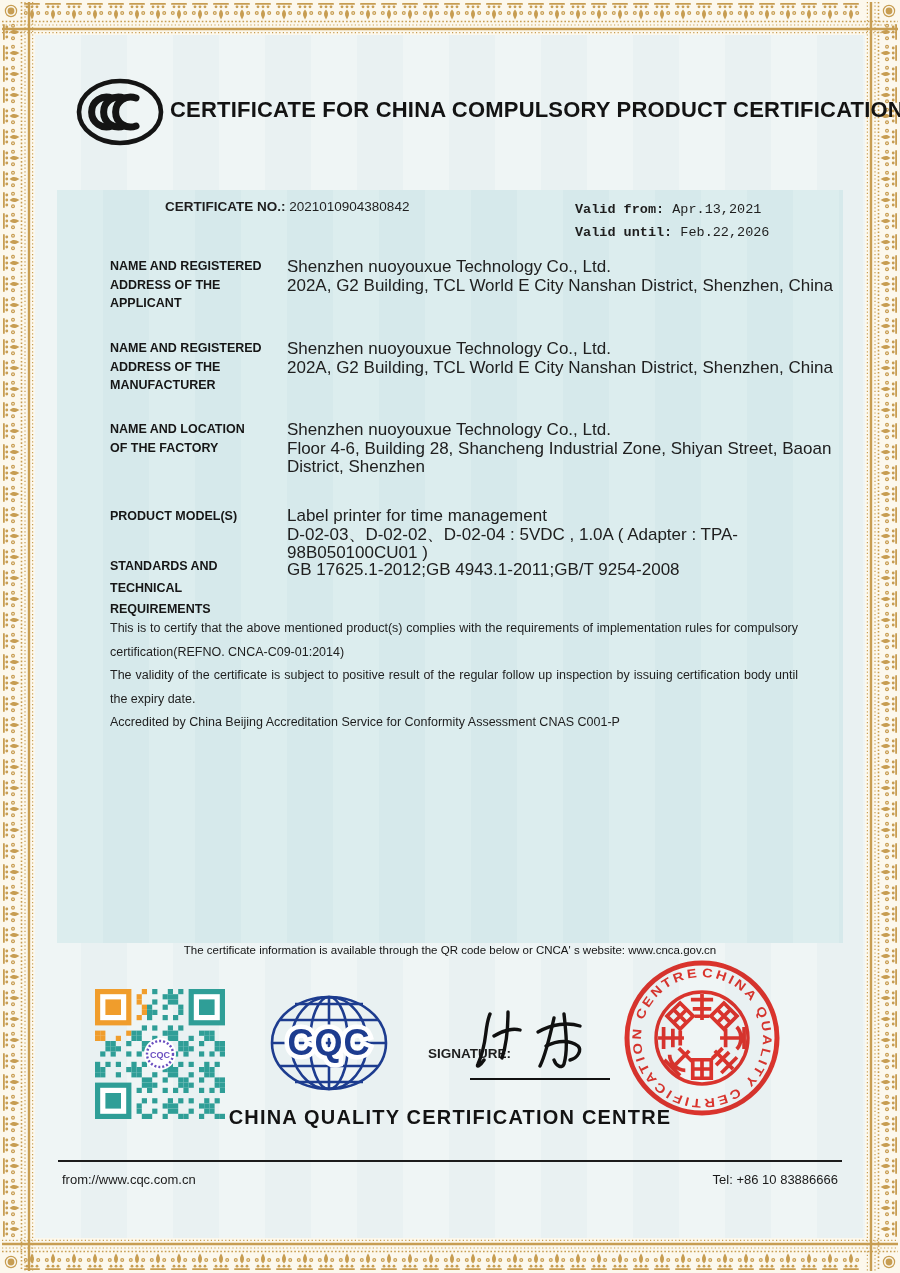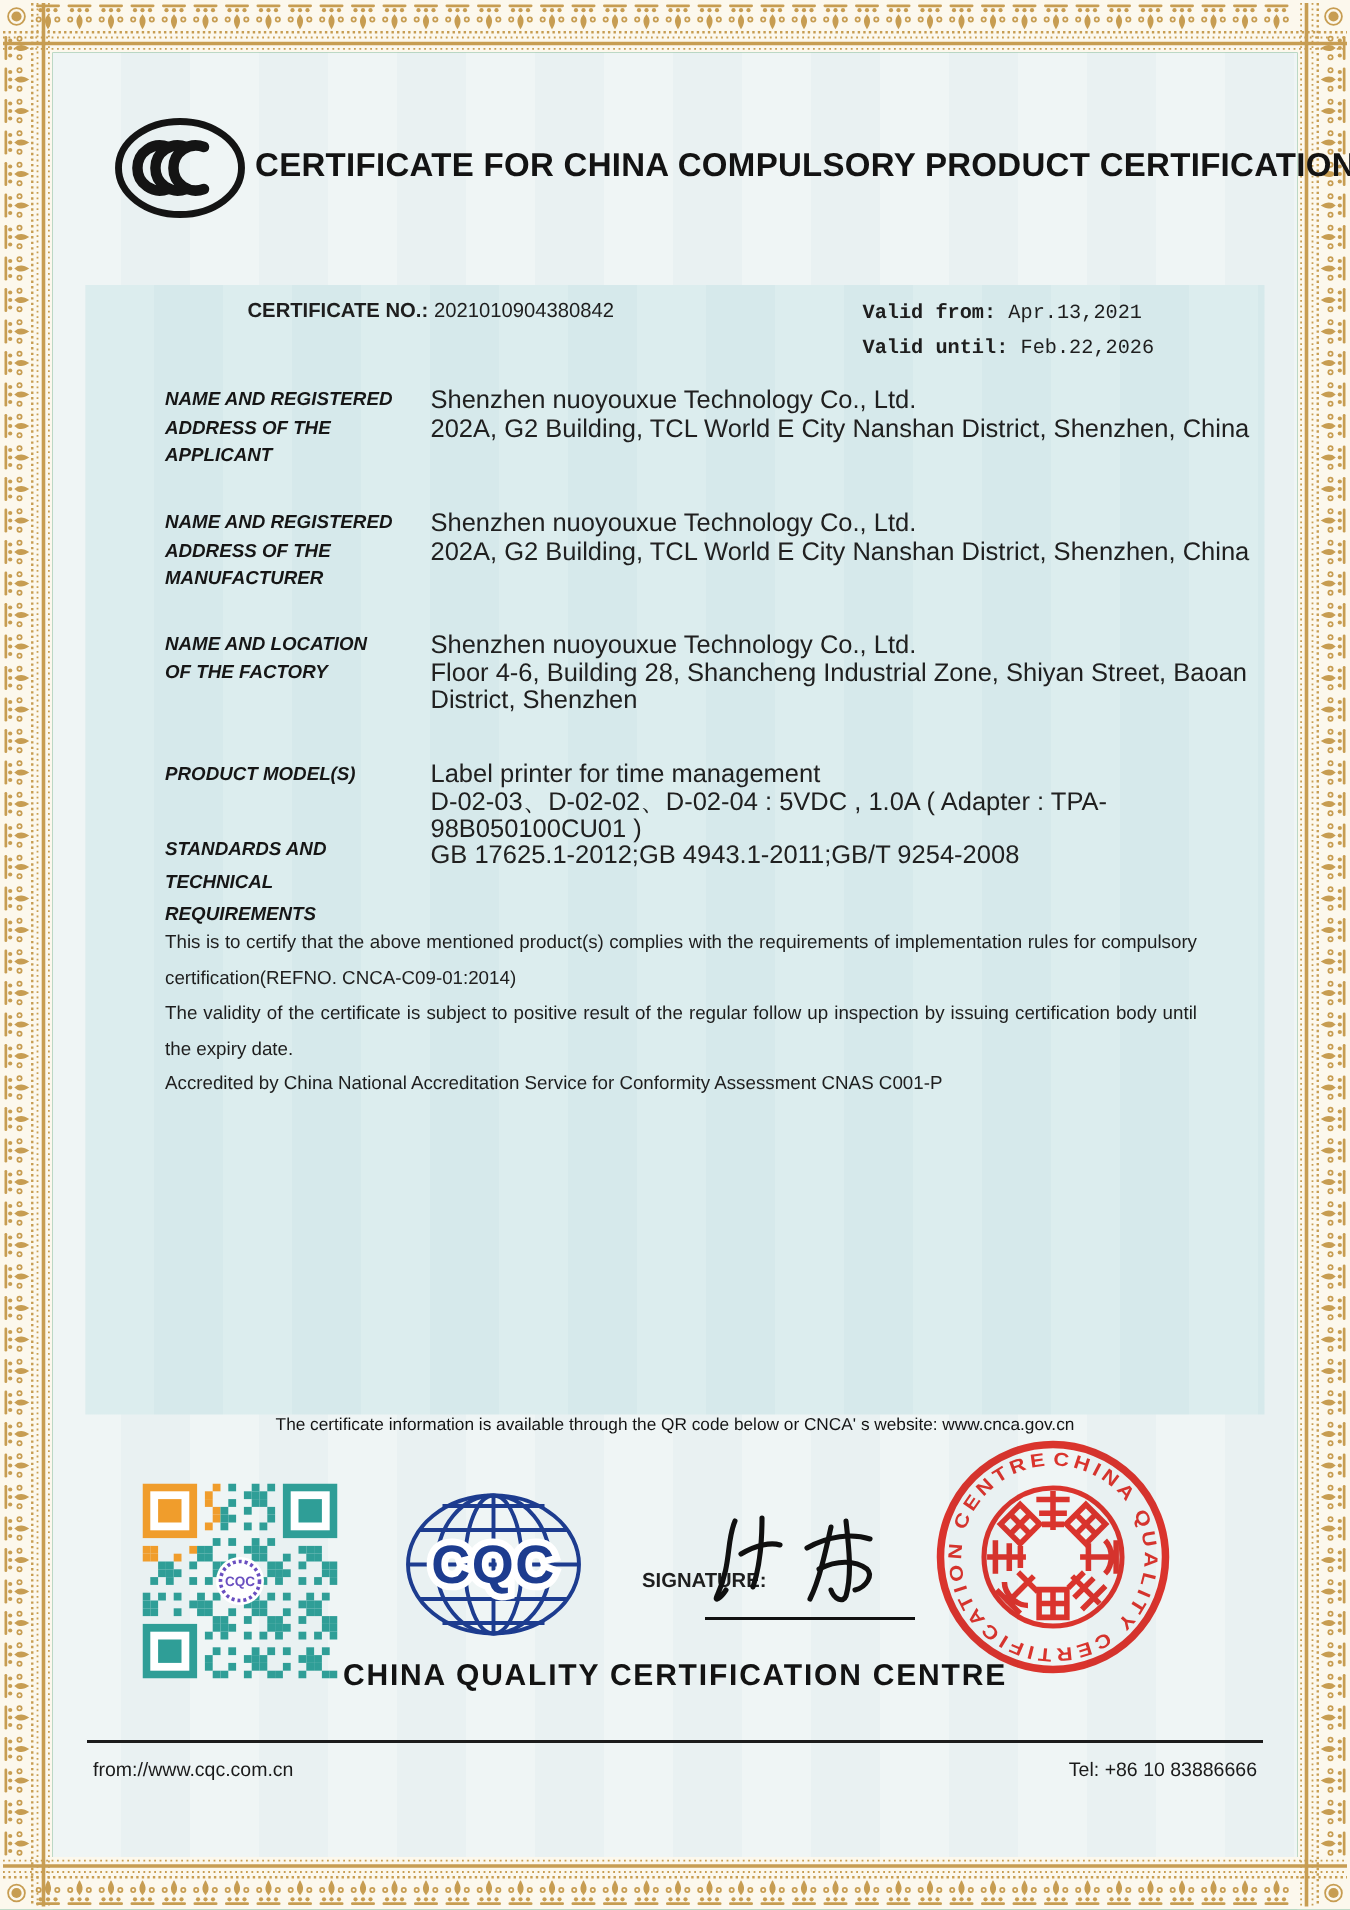--- a/index.html
+++ b/index.html
@@ -1,30 +1,30 @@
 <!DOCTYPE html>
 <html><head>
 <meta charset="utf-8">
 <style>
   html,body{margin:0;padding:0;background:#ffffff;}
-  #page{position:relative;width:900px;height:1273px;background:#15803d;overflow:hidden;
+  #page{position:relative;width:900px;height:1273px;background:#ef4444;overflow:hidden;
         font-family:"Liberation Sans","DejaVu Sans",sans-serif;color:#1e1e1e;}
   #frame{position:absolute;left:0;top:0;z-index:0;}
   #inner-bg{position:absolute;left:35px;top:35px;right:35px;bottom:35px;z-index:1;
         background:repeating-linear-gradient(90deg,#eff5f5 0 46px,#e9f1f2 46px 92px);}
   #panel{position:absolute;left:57px;top:190px;width:786px;height:753px;z-index:2;
         background:repeating-linear-gradient(90deg,#dcedee 0 46px,#d6e9eb 46px 92px);}
   .abs{position:absolute;z-index:3;}
   .b{font-weight:bold;}
   .ml{white-space:pre-line;}
   #title{left:170px;right:64px;top:97px;text-align:center;font-size:22px;font-weight:bold;
          color:#131313;letter-spacing:.2px;white-space:nowrap;}
   .certno{font-size:13.5px;}
   .validcol{line-height:23px;font-size:13.5px;font-family:Liberation Mono, monospace;}
-  .field-label{left:110px;width:172px;font-size:12.5px;font-weight:bold;line-height:18.5px;color:#161616;font-style:italic;}
+  .field-label{left:110px;width:172px;font-size:12.5px;font-weight:bold;line-height:18.5px;color:#161616;}
   .field-value{left:287px;width:566px;font-size:17px;line-height:18.5px;color:#202020;}
   .lh21{line-height:21.5px;}
   #paras{left:110px;width:688px;top:617px;font-size:12.5px;line-height:23.5px;text-align:justify;}
   #paras p{margin:0;}
   #qr-note{left:35px;right:35px;top:944px;text-align:center;font-size:11.5px;color:#141414;}
   #sig-label{left:428px;top:1046px;font-size:13.5px;font-weight:bold;}
   #sig-line{left:470px;top:1078px;width:140px;height:2px;background:#111;}
   #centre-name{left:35px;right:35px;top:1106px;text-align:center;font-size:20px;font-weight:bold;
                letter-spacing:1.2px;color:#131313;}
   #rule{left:58px;right:58px;top:1160px;height:2px;background:#1c1c1c;}
@@ -327,21 +327,21 @@
   <div class="abs field-value ml" style="top:507px;">Label printer for time management
 D-02-03、D-02-02、D-02-04 : 5VDC , 1.0A ( Adapter : TPA-98B050100CU01 )</div>
 
   <div class="abs field-label ml lh21" style="top:556px;">STANDARDS AND
 TECHNICAL REQUIREMENTS</div>
   <div class="abs field-value ml" style="top:561px;">GB 17625.1-2012;GB 4943.1-2011;GB/T 9254-2008</div>
 
   <div class="abs" id="paras">
     <p>This is to certify that the above mentioned product(s) complies with the requirements of implementation rules for compulsory certification(REFNO. CNCA-C09-01:2014)</p>
     <p>The validity of the certificate is subject to positive result of the regular follow up inspection by issuing certification body until the expiry date.</p>
-    <p>Accredited by China National Accreditation Service for Conformity Assessment CNAS C001-P</p>
+    <p>Accredited by China Beijing Accreditation Service for Conformity Assessment CNAS C001-P</p>
   </div>
 
   <div class="abs" id="qr-note">The certificate information is available through the QR code below or CNCA' s website: www.cnca.gov.cn</div>
 
   <svg class="abs" style="left:95px;top:989px;" width="130" height="130" id="qr">
       <rect x="46.800000000000004" y="0" width="5.2" height="5.2" fill="#f09d2c"></rect>
       <rect x="57.2" y="0" width="5.2" height="5.2" fill="#2f9e97"></rect>
       <rect x="72.8" y="0" width="5.2" height="5.2" fill="#2f9e97"></rect>
       <rect x="83.2" y="0" width="5.2" height="5.2" fill="#2f9e97"></rect>
       <rect x="41.6" y="5.2" width="5.2" height="5.2" fill="#f09d2c"></rect>

